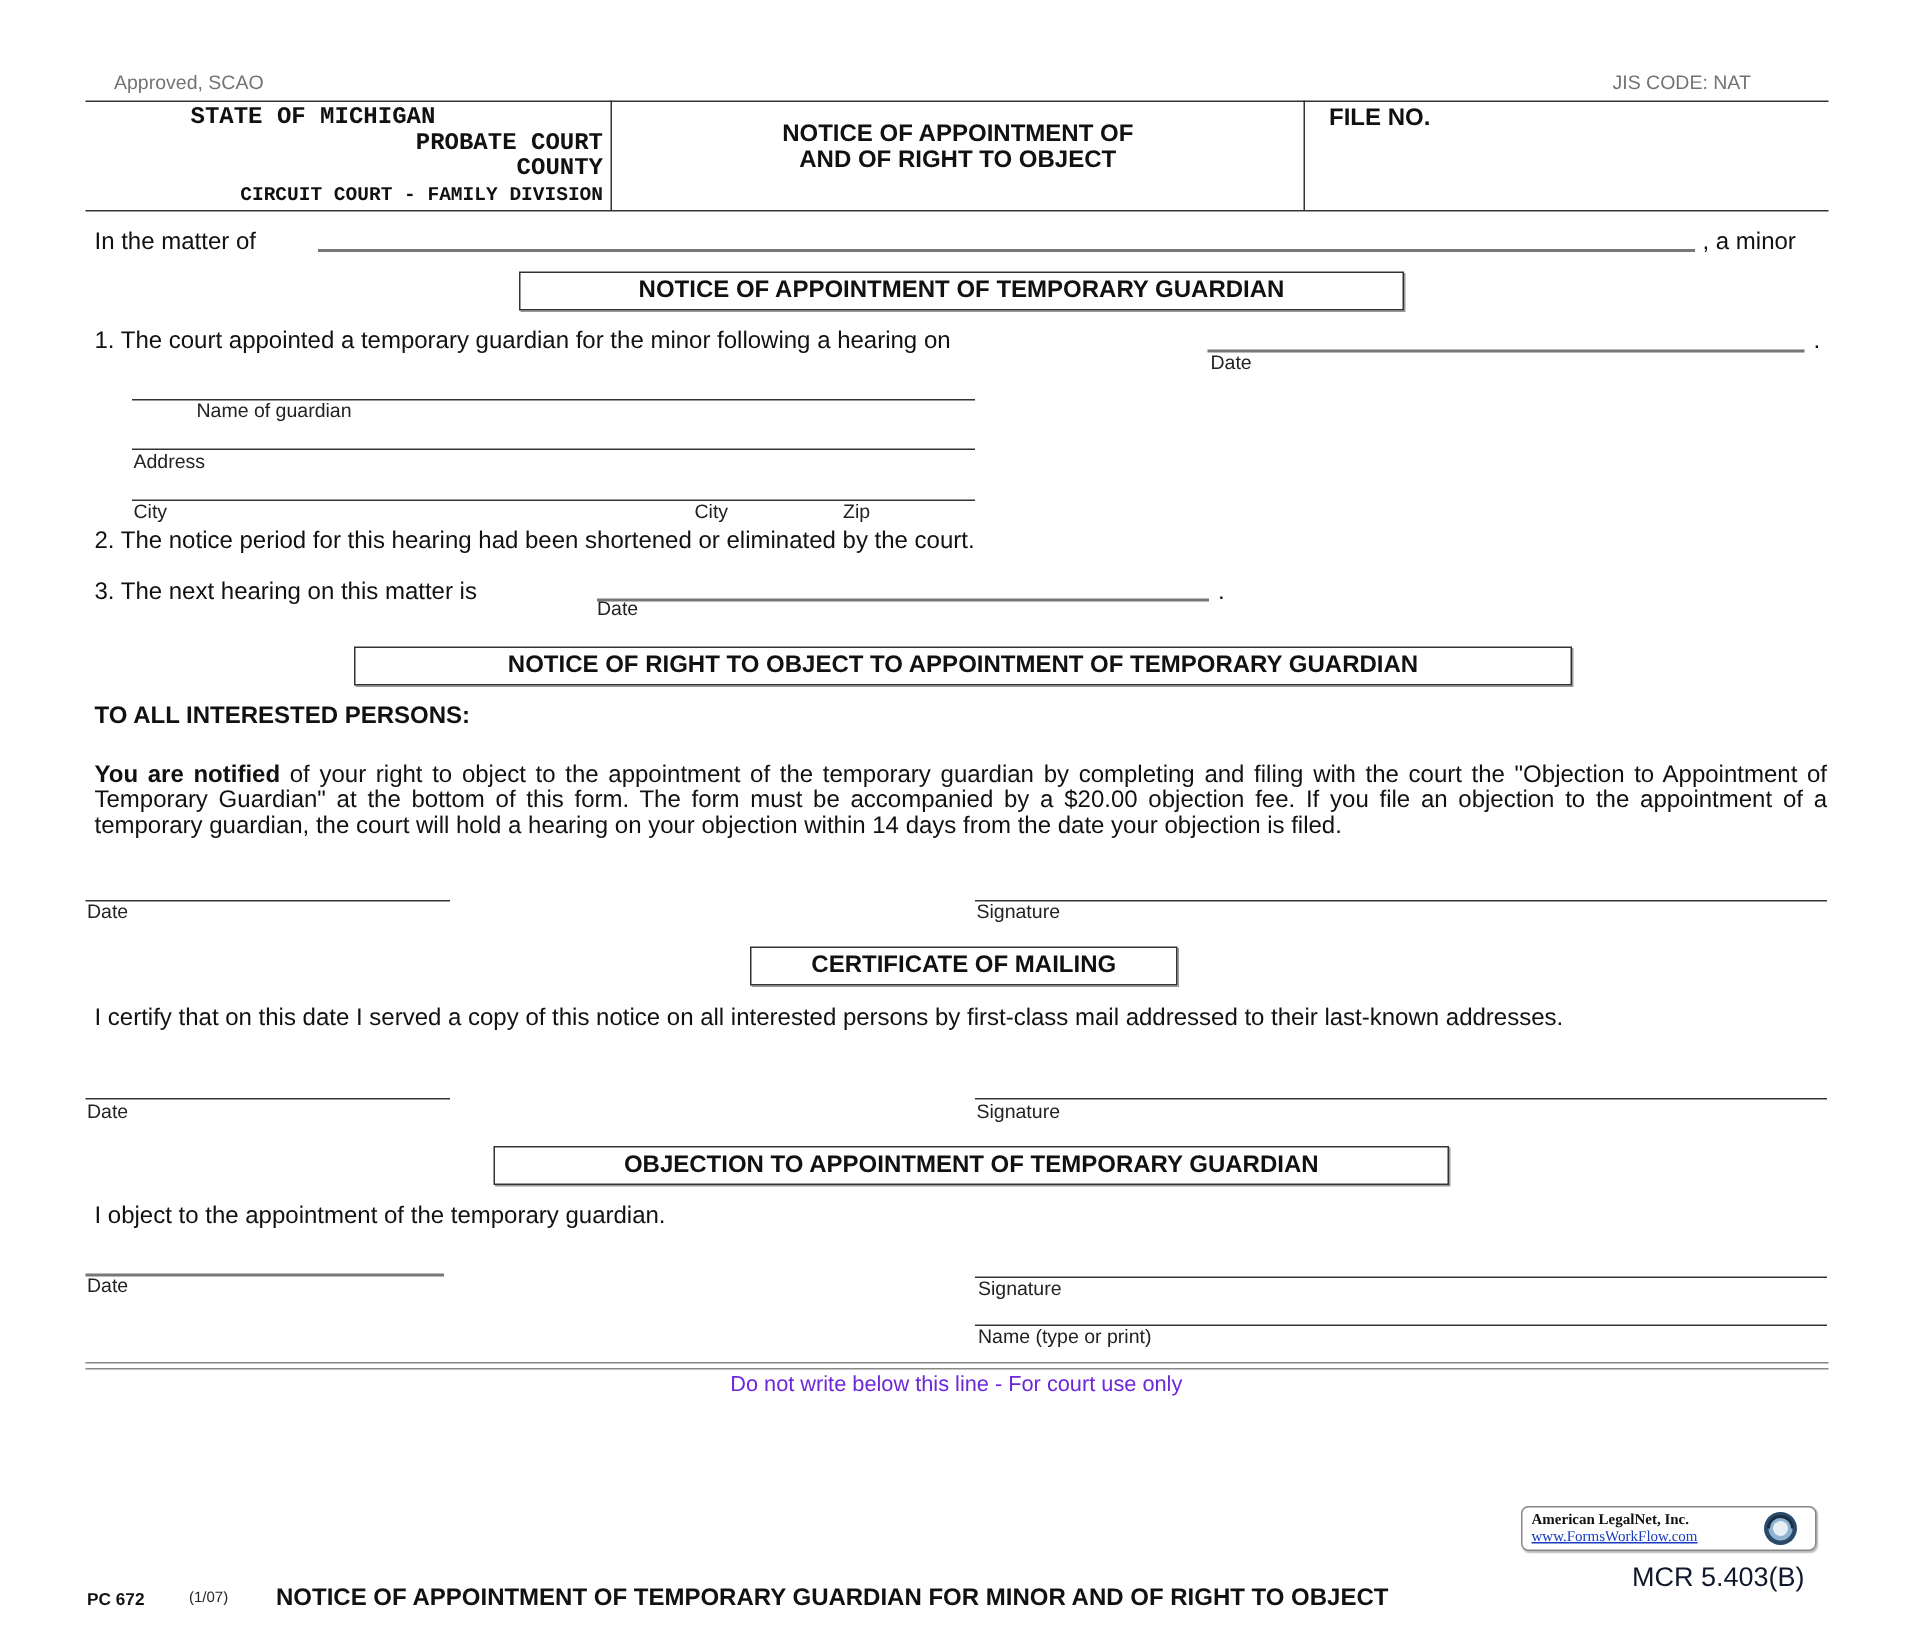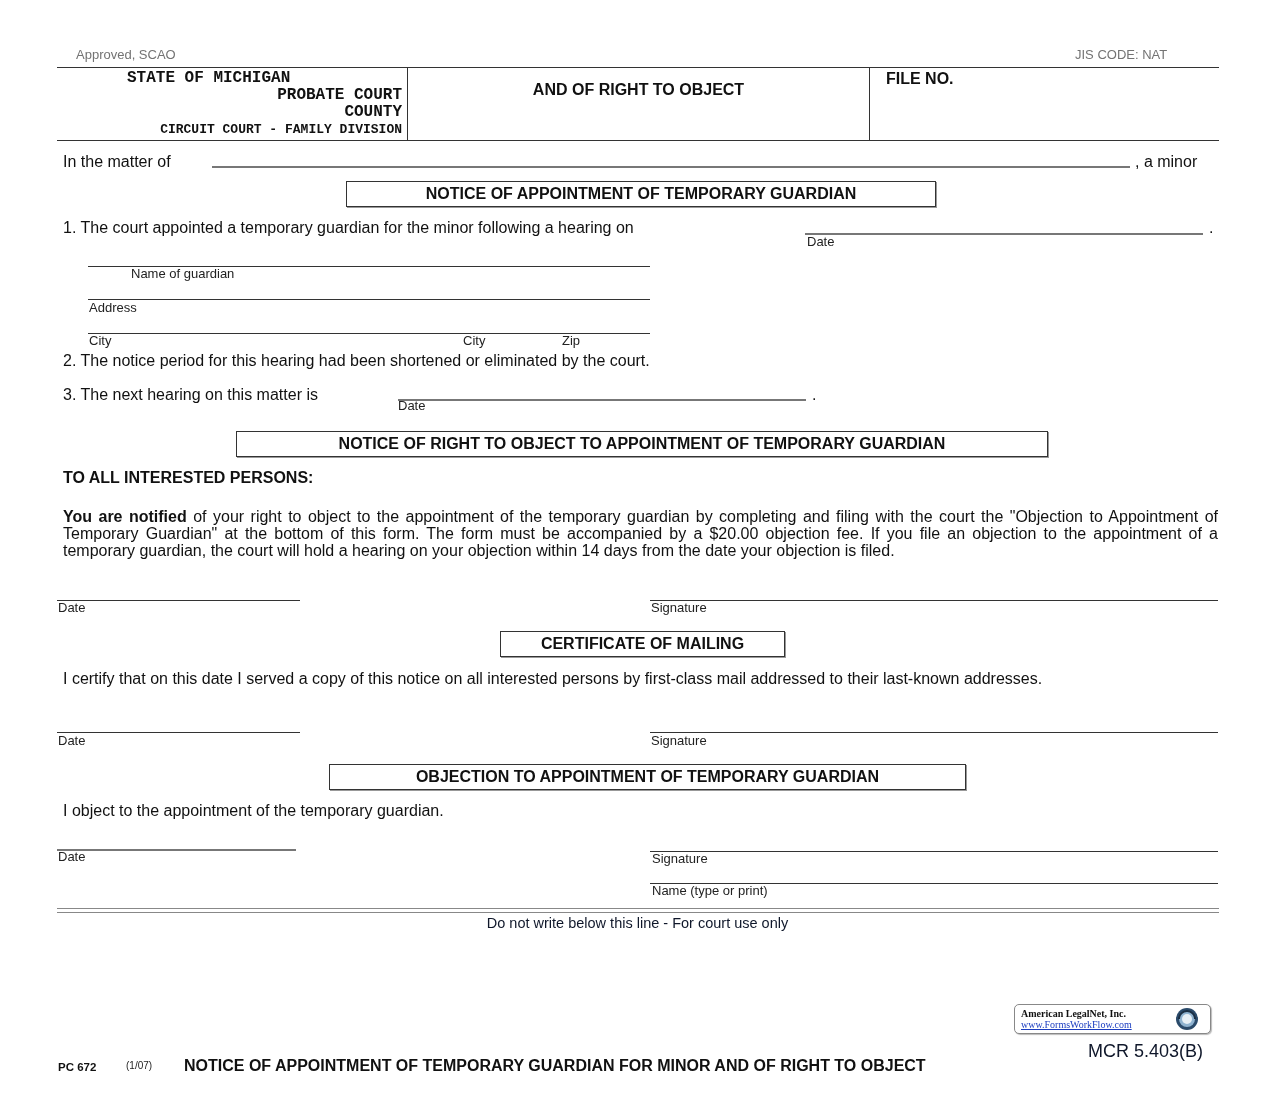--- a/index.html
+++ b/index.html
@@ -45,20 +45,21 @@
   <div style="font-size:16px; line-height:17px;">STATE OF MICHIGAN</div>
   <div style="font-size:16px; line-height:17px; text-align:right;">PROBATE COURT</div>
   <div style="font-size:16px; line-height:17px; text-align:right;">COUNTY</div>
   <div style="font-size:13px; line-height:18px; text-align:right;">CIRCUIT COURT - FAMILY DIVISION</div>
 </div>
 <style>
   .header-left > div:first-child { text-align: left; padding-left: 67px; }
 </style>
 
 <div class="abs header-center" style="left:408px; width:461px; top:81px;">
+  <div>NOTICE OF APPOINTMENT OF</div>
   <div>AND OF RIGHT TO OBJECT</div>
 </div>
 
 <div class="abs t-bold" style="left:886px; top:70px; font-size:16px;">FILE NO.</div>
 <div class="abs" style="left:880px; top:90px; width:330px; height:44px;"></div>
 
 <div class="abs t-body" style="left:63px; top:153px;">In the matter of</div>
 <div class="hline gray" style="left:212px; top:166px; width:918px;"></div>
 <div class="abs" style="left:212px; top:148px; width:918px; height:18px;"></div>
 <div class="abs t-body" style="left:1135px; top:153px;">, a minor</div>
@@ -130,21 +131,21 @@
 <div class="hline" style="left:650px; top:851px; width:568px;"></div>
 <div class="abs" style="left:650px; top:833px; width:568px; height:18px;"></div>
 <div class="abs t-label" style="left:652px; top:851px;">Signature</div>
 
 <div class="hline" style="left:650px; top:883px; width:568px;"></div>
 <div class="abs" style="left:650px; top:865px; width:568px; height:18px;"></div>
 <div class="abs t-label" style="left:652px; top:883px;">Name (type or print)</div>
 
 <div class="hline gray" style="left:57px; top:908px; width:1162px; border-top:1.5px solid #888;"></div>
 <div class="hline gray" style="left:57px; top:912px; width:1162px; border-top:1.5px solid #888;"></div>
-<div class="abs" style="left:0; width:1275px; top:915px; text-align:center; font-size:14.5px; color:#0f172a;">Do not write below this line - For court use only</div>
+<div class="abs" style="left:0; width:1275px; top:915px; text-align:center; font-size:14.5px; color:#6d28d9;">Do not write below this line - For court use only</div>
 
 <div class="logo" style="left:1014px; top:1004px; width:195px; height:28px;">
   <div class="abs l1" style="left:6px; top:3px;">American LegalNet, Inc.</div>
   <div class="abs l2" style="left:6px; top:14px;">www.FormsWorkFlow.com</div>
   <div class="abs" style="left:160px; top:2px; width:24px; height:24px;">
     <svg width="24" height="24" viewBox="0 0 24 24">
       <circle cx="12" cy="12" r="11" fill="#2a4a6a"></circle>
       <circle cx="12" cy="12" r="8" fill="#8fb3d0"></circle>
       <circle cx="12" cy="12" r="5" fill="#e8f0f6"></circle>
       <path d="M4 12 A8 8 0 0 1 20 12" stroke="#1b2f44" stroke-width="2" fill="none"></path>

